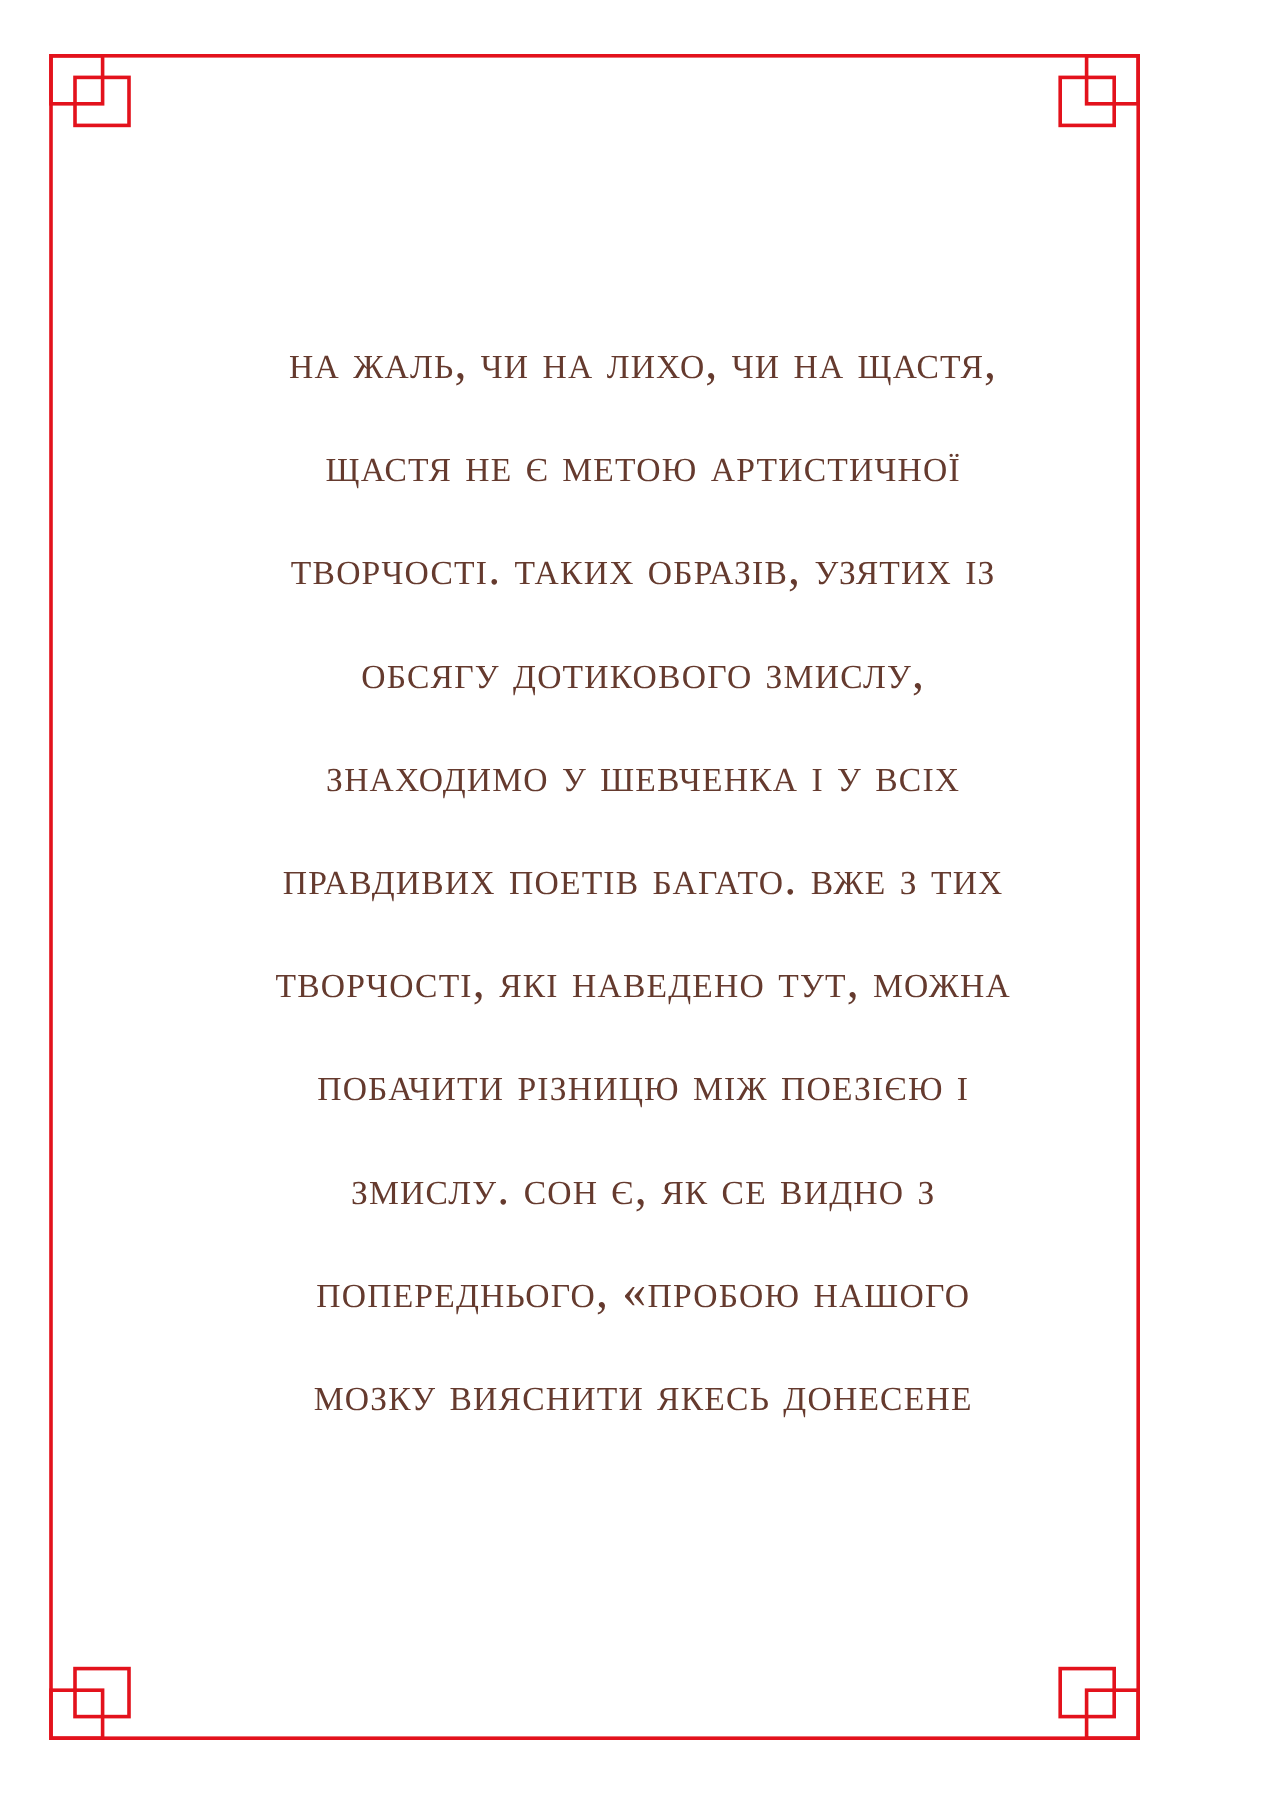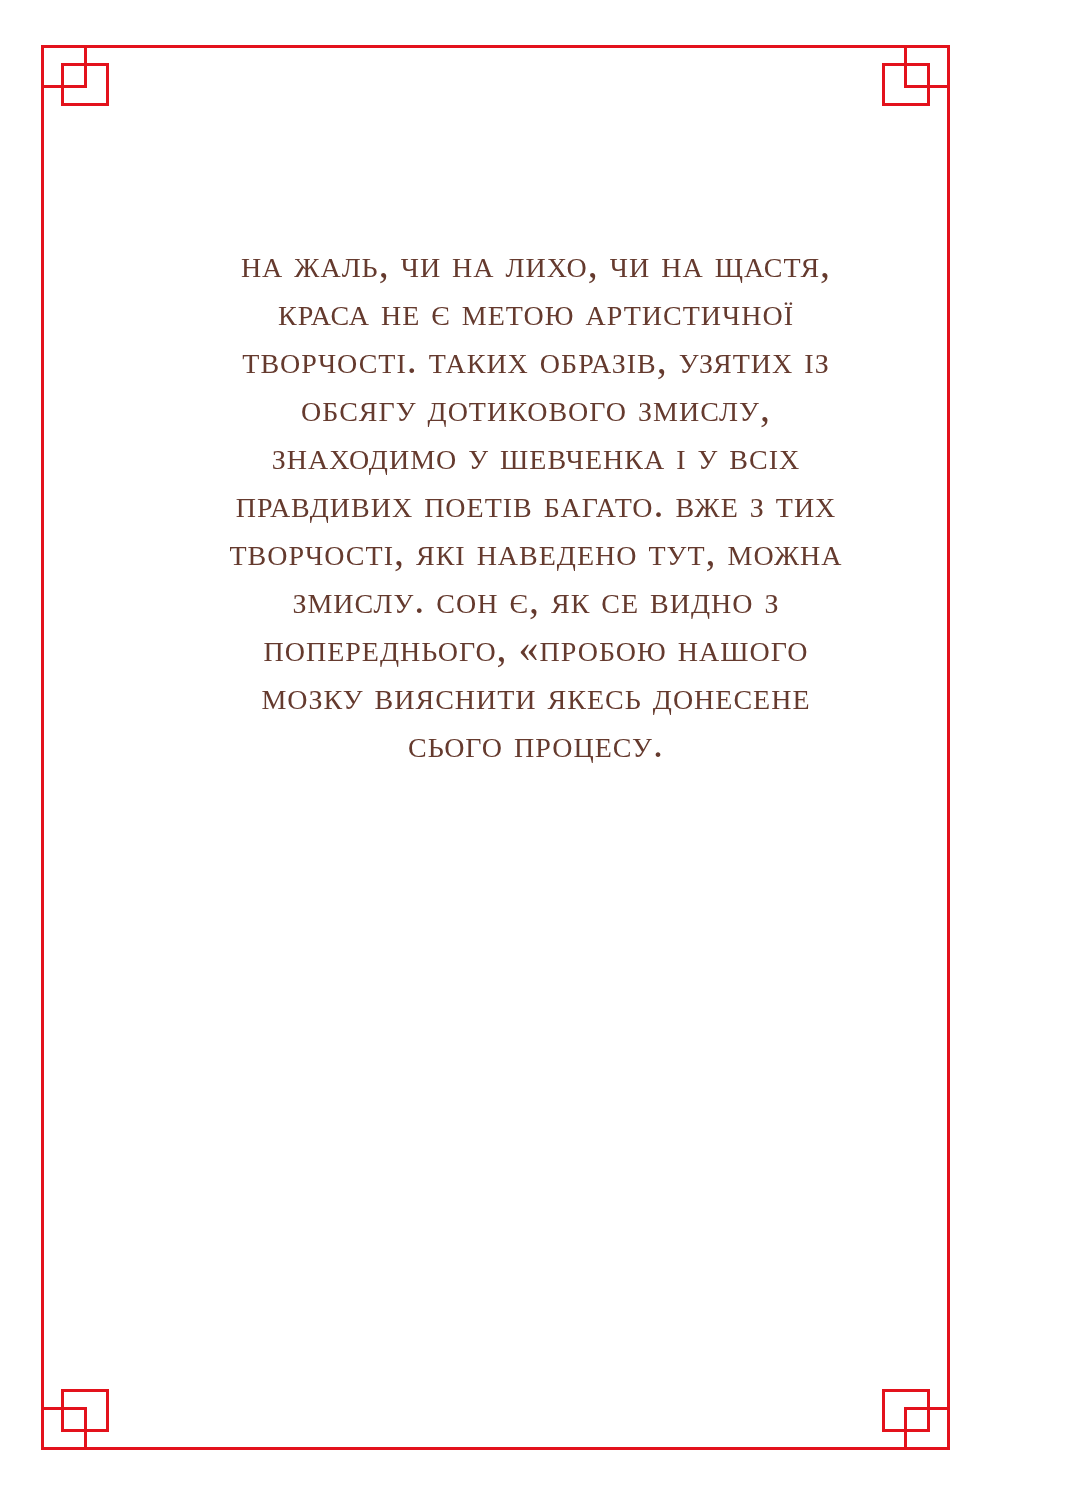--- a/index.html
+++ b/index.html
@@ -64,20 +64,21 @@
     text-align: center;
     color: var(--text-color, #653a2e);
     font-size: 40px;
     line-height: 48px;
     font-variant-caps: small-caps;
     font-variant: small-caps;
     letter-spacing: 1px;
   }
   .quote .line {
     white-space: nowrap;
+    margin-top: 38px;
   }
 </style>
 </head>
 <body style="--page-background: #ffffff; --frame-color: #e3121c; --text-color: #653a2e;">
 
 <div class="frame">
   <div class="ornament tl">
     <div class="sq sq-a"></div>
     <div class="sq sq-b"></div>
   </div>
@@ -90,23 +91,23 @@
     <div class="sq sq-b"></div>
   </div>
   <div class="ornament br">
     <div class="sq sq-a"></div>
     <div class="sq sq-b"></div>
   </div>
 </div>
 
 <div class="quote">
   <div class="line">на жаль, чи на лихо, чи на щастя,</div>
-  <div class="line">краса не є метою артистичної</div>
+  <div class="line">щастя не є метою артистичної</div>
   <div class="line">творчості. таких образів, узятих із</div>
   <div class="line">обсягу дотикового змислу,</div>
   <div class="line">знаходимо у шевченка і у всіх</div>
   <div class="line">правдивих поетів багато. вже з тих</div>
   <div class="line">творчості, які наведено тут, можна</div>
+  <div class="line">побачити різницю між поезією і</div>
   <div class="line">змислу. сон є, як се видно з</div>
   <div class="line">попереднього, «пробою нашого</div>
   <div class="line">мозку вияснити якесь донесене</div>
-  <div class="line">сього процесу.</div>
 </div>
 
 </body></html>

